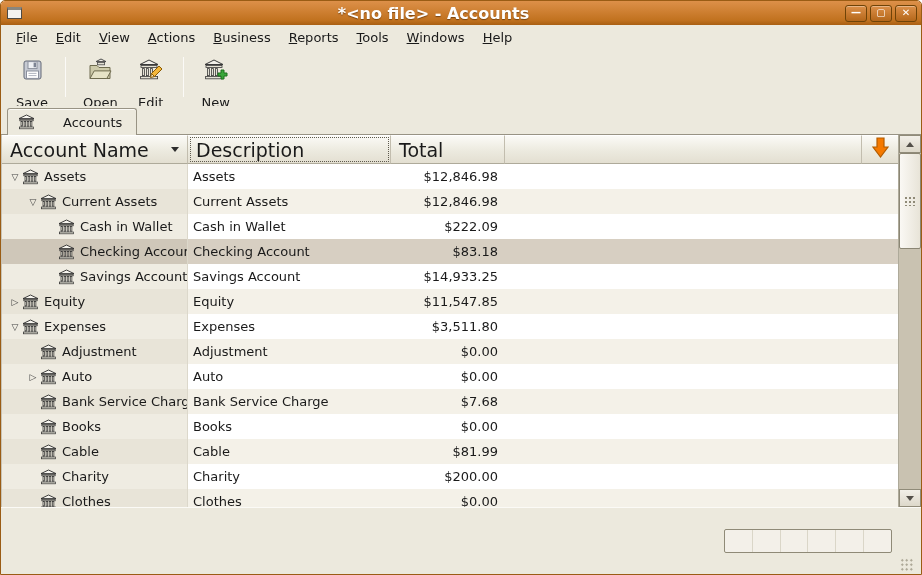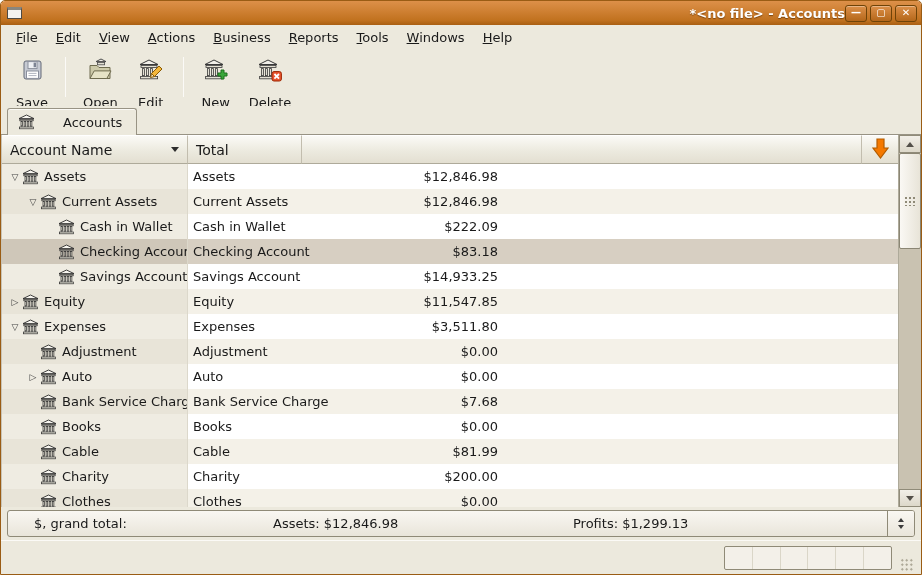--- a/index.html
+++ b/index.html
@@ -2,21 +2,21 @@
 <html><head>
 <meta charset="utf-8">
 <style>
   * { margin:0; padding:0; box-sizing:border-box; }
   html,body { width:922px; height:575px; font-family:"DejaVu Sans","Liberation Sans",sans-serif; font-size:13px; color:#1a1a1a; }
   .window { width:922px; height:575px; border:1px solid #9a5c14; border-radius:5px 5px 0 0; background:#ece9dd; display:flex; flex-direction:column; overflow:hidden; }
 
   
   .titlebar { height:24px; flex:0 0 24px; background:linear-gradient(#dd9049,#c1721f 80%,#a95f12); display:flex; align-items:center; padding:0 4px; border-radius:4px 4px 0 0; }
   .win-icon { width:15px; height:12px; background:#f4f2ee; border:1px solid #4e4a44; border-top:3px solid #8a867e; margin-left:2px; }
-  .title-text { flex:1; text-align:right; color:#fff; font-weight:bold; font-size:13px; text-shadow:0 1px 1px rgba(60,30,0,.55); }
+  .title-text { flex:1; text-align:center; color:#fff; font-weight:bold; font-size:16px; text-shadow:0 1px 1px rgba(60,30,0,.55); }
   .tb-btns { display:flex; gap:3px; }
   .tb-btn { width:22px; height:17px; border:1px solid #6f4307; border-radius:3px; background:linear-gradient(#dd9049,#b4671a); color:#fff; font-size:10px; font-weight:bold; display:flex; align-items:center; justify-content:center; line-height:1; box-shadow:inset 0 1px 0 rgba(255,255,255,.35); }
 
   
   .menubar { height:25px; flex:0 0 25px; display:flex; align-items:center; padding:0 6px; background:#ece9dd; }
   .menu-item { padding:3px 9px; cursor:default; }
   .menu-item u { text-decoration:underline; }
 
   
   .toolbar { height:56px; flex:0 0 56px; display:flex; align-items:flex-start; padding:3px 6px 0 6px; background:#ece9dd; }
@@ -27,21 +27,21 @@
   .tool-sep { width:1px; height:40px; background:#d2cec0; border-right:1px solid #fbfaf7; margin:4px 8px 0 8px; }
 
   
   .tabstrip { height:29px; flex:0 0 29px; background:#ece9dd; border-bottom:1px solid #989384; display:flex; align-items:flex-end; padding-left:6px; }
   .tab { height:27px; display:flex; align-items:center; gap:23px; padding:0 14px 0 10px; background:#ece9dd; border:1px solid #989384; border-bottom:none; border-radius:3px 3px 0 0; margin-bottom:-1px; box-shadow:inset 0 1px 0 #fbfaf6; position:relative; z-index:2; font-size:13px; }
 
   
   .table-wrap { flex:0 0 372px; height:372px; display:flex; background:#fff; border-left:1px solid #c9c4b6; }
   .table-main { flex:1; display:flex; flex-direction:column; overflow:hidden; }
   .thead { height:29px; flex:0 0 29px; display:flex; }
-  .th { background:linear-gradient(#fbfaf6,#eceadf 55%,#e3dfd1); border-right:1px solid #c2bdae; border-bottom:1px solid #aeaa9a; border-top:1px solid #fff; display:flex; align-items:center; padding:0 8px; font-size:14px; }
+  .th { background:linear-gradient(#fbfaf6,#eceadf 55%,#e3dfd1); border-right:1px solid #c2bdae; border-bottom:1px solid #aeaa9a; border-top:1px solid #fff; display:flex; align-items:center; padding:0 8px; font-size:19px; }
   .th-name { width:186px; justify-content:space-between; }
   .th-desc { width:203px; outline:1px dotted #5e5a4e; outline-offset:-3px; }
   .th-total { width:114px; justify-content:flex-start; }
   .th-fill { flex:1; }
   .th-arrow { width:36px; justify-content:center; border-right:none; }
   .sort-tri { width:0; height:0; border-left:4px solid transparent; border-right:4px solid transparent; border-top:5px solid #2d2d2d; }
 
   .rows { flex:1; overflow:hidden; }
   .row { height:25px; display:flex; align-items:stretch; }
   .cell-name { width:186px; display:flex; align-items:center; white-space:nowrap; overflow:hidden; border-right:1px solid #dcd8cb; }
@@ -159,35 +159,20 @@
             <rect x="2" y="7.5" width="16" height="2" fill="#e3e0d4" stroke="#3a3a3a" stroke-width=".8"></rect>
             <rect x="3.4" y="10.6" width="2" height="7" fill="#e3e0d4" stroke="#3a3a3a" stroke-width=".8"></rect>
             <rect x="7.4" y="10.6" width="2" height="7" fill="#e3e0d4" stroke="#3a3a3a" stroke-width=".8"></rect>
             <rect x="11.4" y="10.6" width="2" height="7" fill="#e3e0d4" stroke="#3a3a3a" stroke-width=".8"></rect>
             <rect x="1.6" y="18.4" width="17" height="2.4" fill="#e3e0d4" stroke="#3a3a3a" stroke-width=".8"></rect>
             <path d="M17.2 16.8 h3 v-3 h3 v3 h3 v3 h-3 v3 h-3 v-3 h-3 z" transform="translate(-3.2,-1.8)" fill="#39a639" stroke="#1c711c"></path>
           </svg>
         </span>
     <span class="tlabel">New</span>
   </div>
-      <div class="tool-btn">
-    <span class="ticon">
-          <svg id="icon-delete-account-icon" width="24" height="24" viewBox="0 0 24 24">
-            <polygon points="10,2 19,6.5 1,6.5" fill="#f1efe9" stroke="#3a3a3a"></polygon>
-            <rect x="2" y="7.5" width="16" height="2" fill="#e3e0d4" stroke="#3a3a3a" stroke-width=".8"></rect>
-            <rect x="3.4" y="10.6" width="2" height="7" fill="#e3e0d4" stroke="#3a3a3a" stroke-width=".8"></rect>
-            <rect x="7.4" y="10.6" width="2" height="7" fill="#e3e0d4" stroke="#3a3a3a" stroke-width=".8"></rect>
-            <rect x="11.4" y="10.6" width="2" height="7" fill="#e3e0d4" stroke="#3a3a3a" stroke-width=".8"></rect>
-            <rect x="1.6" y="18.4" width="17" height="2.4" fill="#e3e0d4" stroke="#3a3a3a" stroke-width=".8"></rect>
-            <rect x="14" y="13.6" width="9.4" height="9.4" rx="2" fill="#e8542e" stroke="#9c2500"></rect>
-            <path d="M16.4 16 l4.6 4.6 M21 16 l-4.6 4.6" stroke="#fff" stroke-width="1.8"></path>
-          </svg>
-        </span>
-    <span class="tlabel">Delete</span>
-  </div>
     </div>
 
   <div class="tabstrip">
     <div class="tab">
       <span class="acct-icon">
           <svg id="icon-bank-icon" width="17" height="16" viewBox="0 0 17 16">
             <polygon points="8.5,1 16,4.6 1,4.6" fill="#f7f5ef" stroke="#2c2c2c" stroke-width=".9"></polygon>
             <rect x="1.8" y="5.4" width="13.4" height="1.4" fill="#e9e6da" stroke="#2c2c2c" stroke-width=".7"></rect>
             <rect x="3" y="7.6" width="1.6" height="4.6" fill="#e9e6da" stroke="#2c2c2c" stroke-width=".7"></rect>
             <rect x="6.1" y="7.6" width="1.6" height="4.6" fill="#e9e6da" stroke="#2c2c2c" stroke-width=".7"></rect>
@@ -200,20 +185,23 @@
     </div>
   </div>
 
   <div class="table-wrap">
     <div class="table-main">
       <div class="thead">
         <div class="th th-name">
           <span>Account Name</span>
           <span class="sort-tri"></span>
         </div>
+        <div class="th th-desc">
+          <span>Description</span>
+        </div>
         <div class="th th-total">
           <span>Total</span>
         </div>
         <div class="th th-fill"></div>
         <div class="th th-arrow">
           <span class="arrow-holder"><svg id="icon-orange-down-arrow-icon" width="17" height="21" viewBox="0 0 17 21">
                 <polygon points="5,1 12,1 12,10 16,10 8.5,20 1,10 5,10" fill="#f57900" stroke="#b35c00" stroke-width="1.2"></polygon>
               </svg></span>
         </div>
       </div>
@@ -521,31 +509,20 @@
       <div class="sb-thumb">
           <span class="grip-dots"></span>
         </div>
       <div class="sb-trough"></div>
       <div class="sb-btn">
           <span class="sb-tri-down"></span>
         </div>
     </div>
   </div>
 
-  <div class="summary-outer">
-    <div class="summary">
-      <div class="sum-label">$, grand total:</div>
-      <div class="sum-assets">Assets: $12,846.98</div>
-      <div class="sum-profits">Profits: $1,299.13</div>
-      <div class="spinner">
-        <span class="spin-up"></span>
-        <span class="spin-down"></span>
-      </div>
-    </div>
-  </div>
 
   <div class="statusbar">
     <div class="progress">
         <div class="seg"></div>
         <div class="seg"></div>
         <div class="seg"></div>
         <div class="seg"></div>
         <div class="seg"></div>
         <div class="seg"></div>
       </div>

